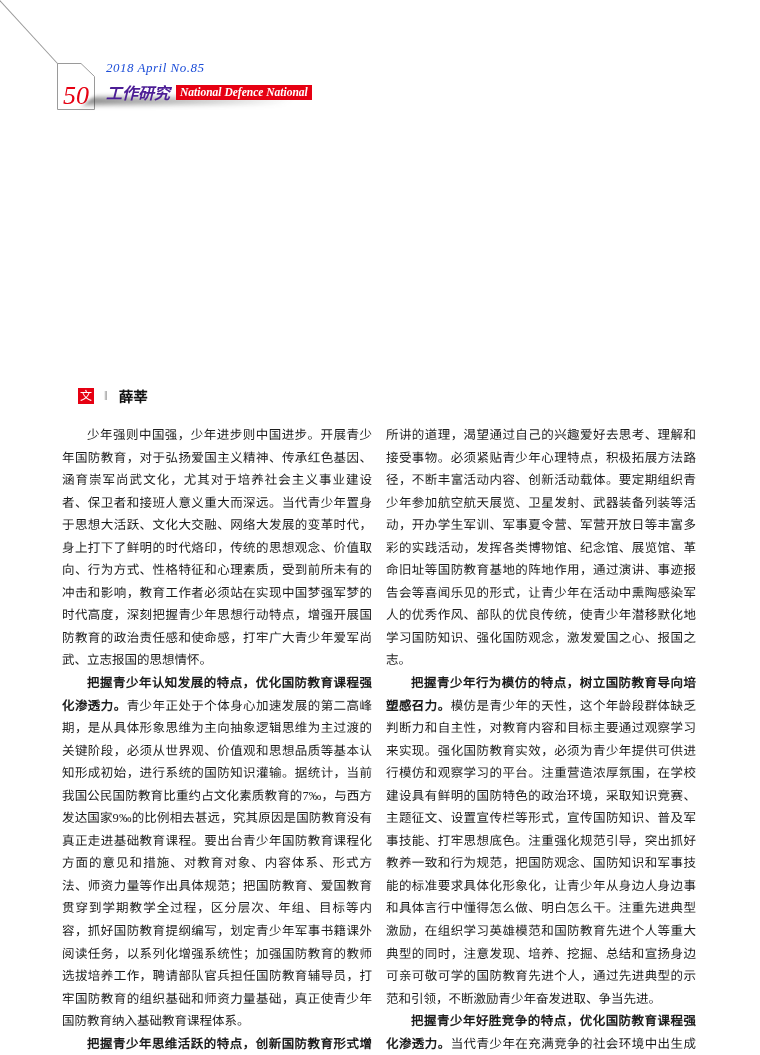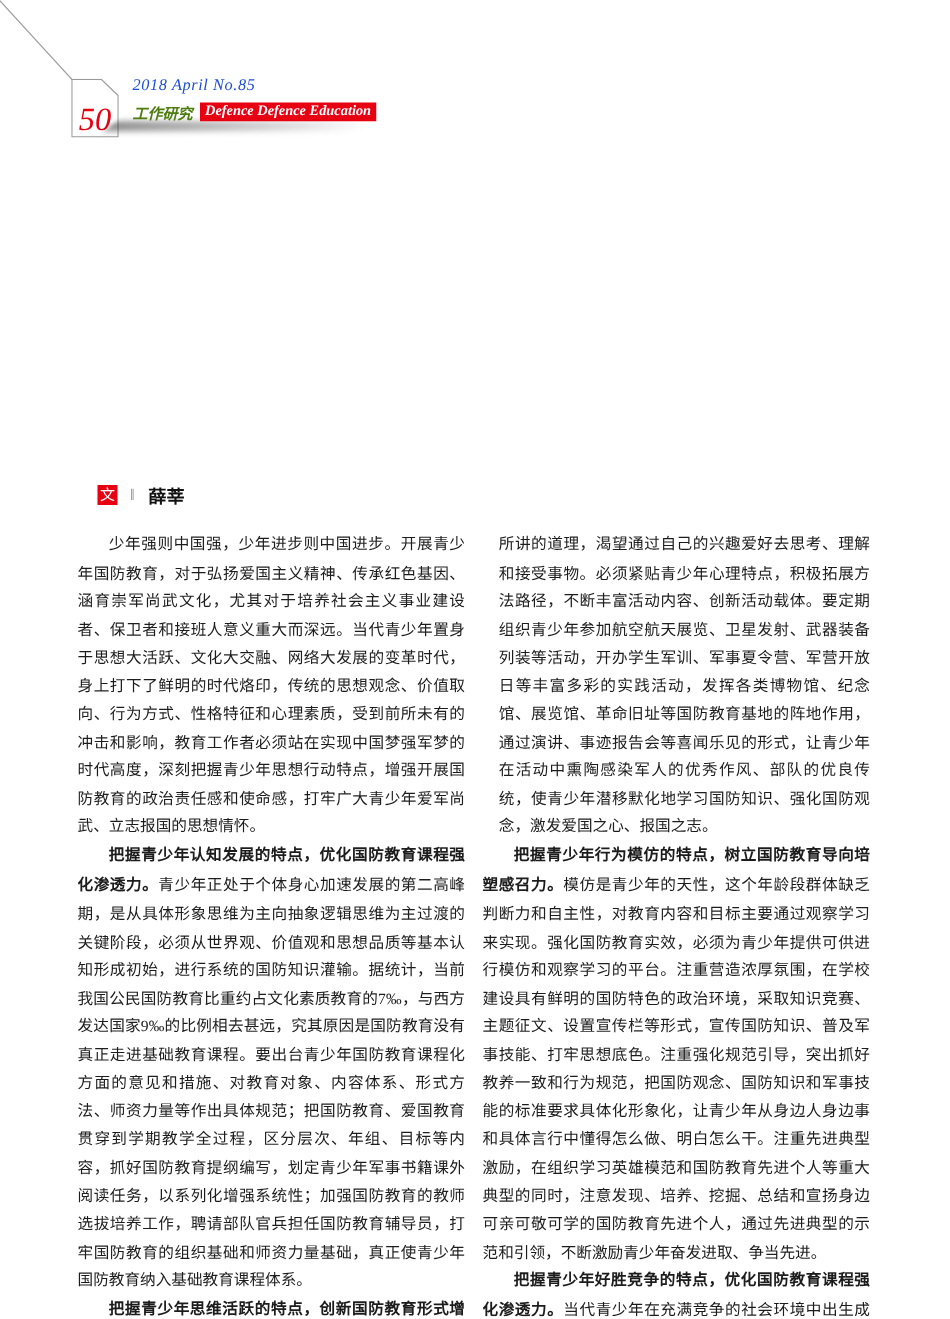--- a/index.html
+++ b/index.html
@@ -27,21 +27,21 @@
   
   .issue{
     position:absolute;left:106px;top:60px;
     font-style:italic;font-size:13px;color:#1d4ed8;
     font-family:"Liberation Serif","DejaVu Serif",serif;
     letter-spacing:0.5px;
   }
   .section-row{position:absolute;left:106px;top:80px;height:17px;white-space:nowrap;}
   .section-cn{
     font-family:"Liberation Sans","DejaVu Sans",sans-serif;
-    font-weight:700;font-style:italic;font-size:12px;color:#4d7c0f;
+    font-weight:700;font-style:italic;font-size:16px;color:#4c1d95;
     margin-right:6px;vertical-align:middle;
   }
   .section-en{
     display:inline-block;vertical-align:middle;
     background:#e60012;color:#ffffff;
     font-family:"Liberation Serif","DejaVu Serif",serif;
     font-weight:700;font-style:italic;font-size:11.5px;
     padding:1px 4px 2px 4px;line-height:12px;
   }
   .header-shadow{
@@ -80,24 +80,24 @@
     position:absolute;left:62px;top:424px;width:634px;height:629px;
     display:flex;gap:14px;overflow:hidden;
   }
   .col{width:310px;height:100%;overflow:hidden;}
   .col p{
     margin:0;text-indent:2em;
     font-size:12.5px;line-height:22.55px;
     color:#1c1c1c;text-align:justify;
     font-family:"Liberation Serif","DejaVu Serif",serif;
   }
-  .col p.cont{text-indent:0;margin-left:13px;}
+  .col p.cont{text-indent:0;}
   .lead{
     font-weight:700;
-    font-family:Liberation Mono, monospace;
+    font-family:Liberation Serif, serif;
   }
 </style>
 </head>
 <body>
 
 <div class="page">
 
   <div class="corner-line"></div>
 
   <div class="page-tag">
@@ -105,21 +105,21 @@
       <polygon points="0.5,0.5 24,0.5 37.5,13.5 37.5,46.5 0.5,46.5" fill="#ffffff" stroke="#9a9a9a" stroke-width="1"></polygon>
     </svg>
     <span class="page-num">50</span>
   </div>
 
   <div class="header-shadow"></div>
 
   <div class="issue">2018 April No.85</div>
 
   <div class="section-row">
-    <span class="section-cn">工作研究</span><span class="section-en">Defence Defence Education</span>
+    <span class="section-cn">工作研究</span><span class="section-en">National Defence National</span>
   </div>
 
 
   <div class="byline">
     <span class="byline-mark">文</span>
     <span class="byline-sep">‖</span>
     <span class="author">薛莘</span>
   </div>
 
   <div class="body-columns">

